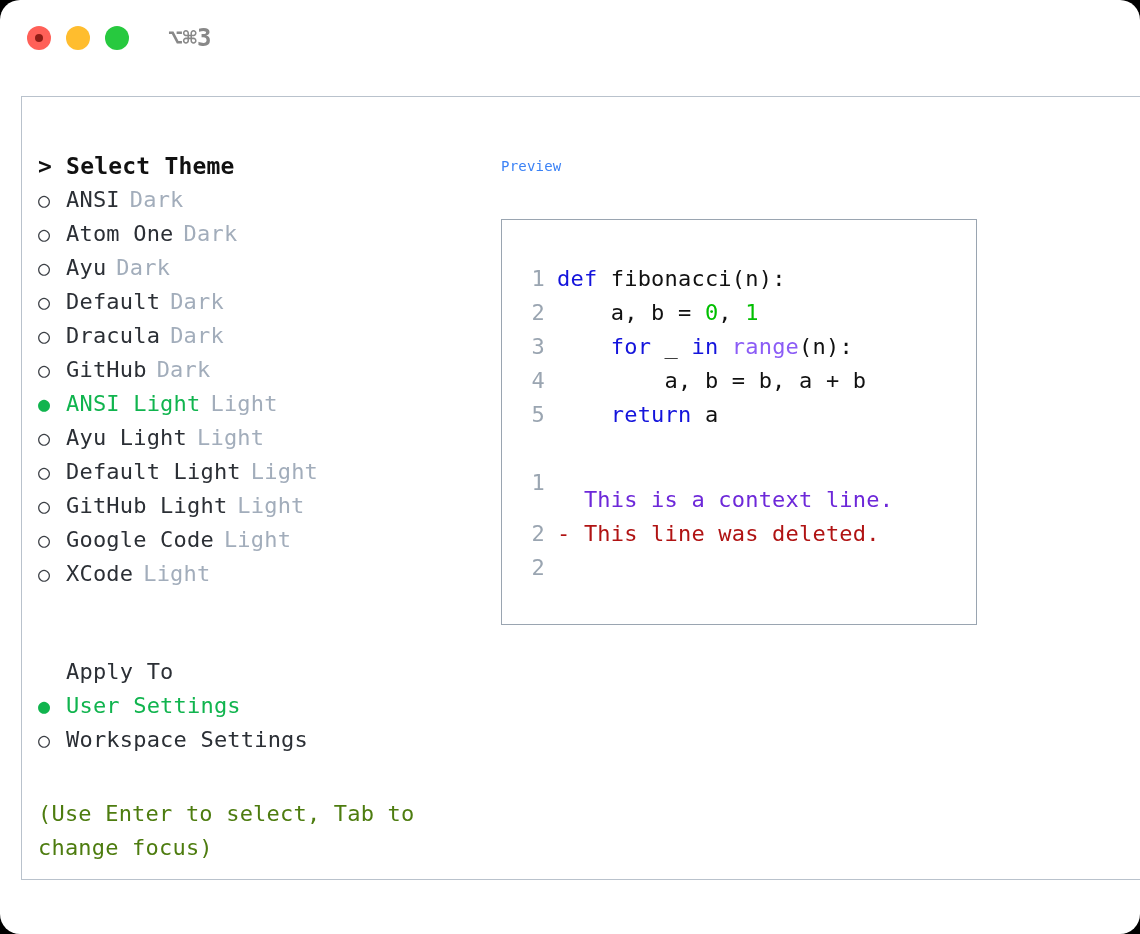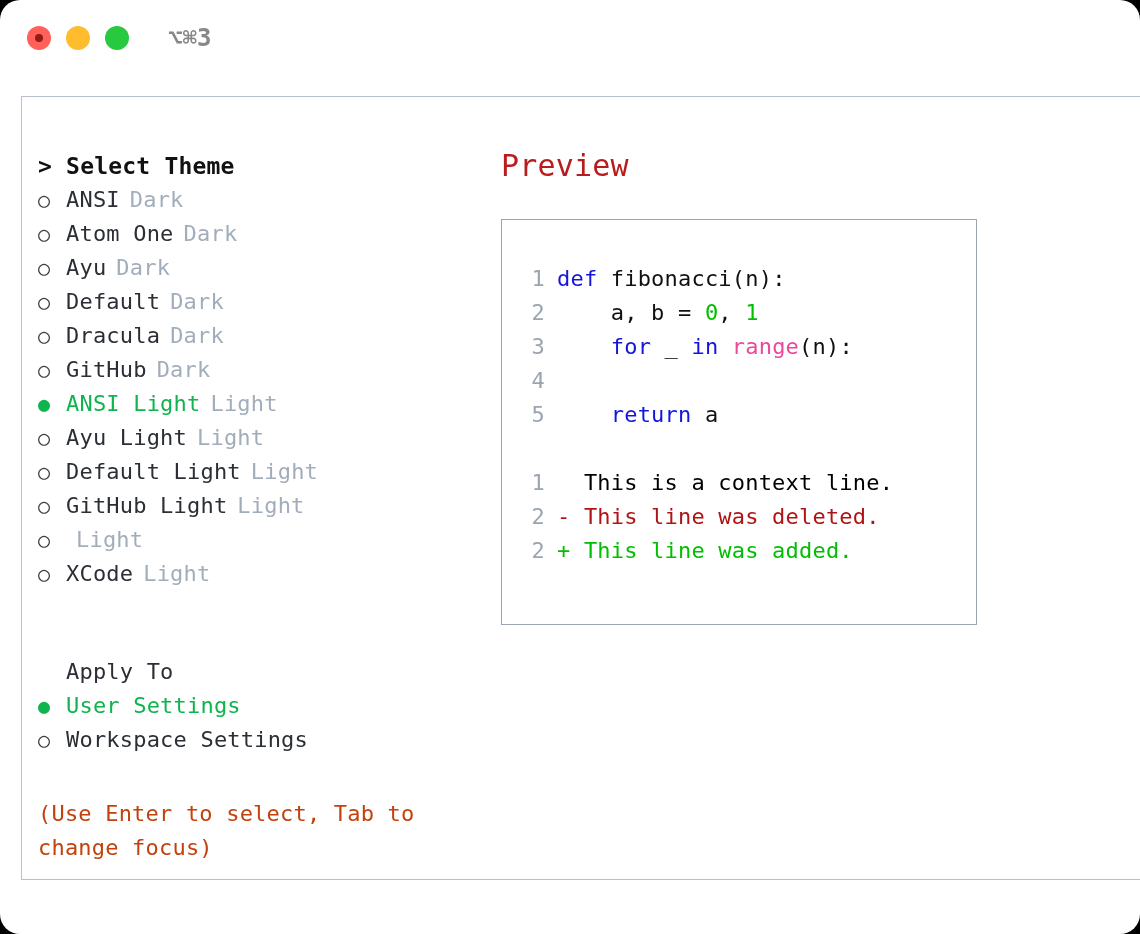--- a/index.html
+++ b/index.html
@@ -141,37 +141,37 @@
     color: #2b2f35;
     line-height: 34px;
     white-space: pre;
     padding-left: 28px;
     letter-spacing: 0.2px;
   }
 
   #hint {
     margin-top: 40px;
     font-size: 22px;
-    color: #c2410c;
+    color: #4d7c0f;
     line-height: 34px;
     width: 410px;
     white-space: pre-wrap;
     letter-spacing: 0.2px;
   }
 
   
   #right-col {
     position: absolute;
     left: 479px;
     top: 52px;
     width: 500px;
   }
   #preview-title {
-    font-size: 30px;
-    color: #b91c1c;
+    font-size: 14px;
+    color: #3b82f6;
     line-height: 34px;
     white-space: pre;
     letter-spacing: 0.2px;
   }
   #code-box {
     margin-top: 36px;
     width: 476px;
     height: 406px;
     border: 1px solid #9aa5b1;
     box-sizing: border-box;
@@ -189,26 +189,26 @@
   .lineno {
     width: 26px;
     flex: 0 0 26px;
     text-align: right;
     color: #9aa5b1;
     margin-right: 12px;
   }
   .code-text { color: #111111; }
 
   .tok-kw   { color: #1414dc; }
-  .tok-fn   { color: #ec4899; }
+  .tok-fn   { color: #8b5cf6; }
   .tok-num  { color: #00bf00; }
   .tok-id   { color: #111111; }
 
   .diff-gap { height: 34px; }
-  .diff-ctx { color: #000000; }
+  .diff-ctx { color: #6d28d9; margin-top: 17px; }
   .diff-del { color: #b01313; }
   .diff-add { color: #00bf00; }
 </style>
 </head>
 <body>
 
 <div id="window">
 
   <div id="titlebar">
     <div class="lights">
@@ -229,21 +229,21 @@
           <div class="opt-row"><span class="bullet">○</span><span class="opt-label">ANSI</span><span class="opt-variant">Dark</span></div>
           <div class="opt-row"><span class="bullet">○</span><span class="opt-label">Atom One</span><span class="opt-variant">Dark</span></div>
           <div class="opt-row"><span class="bullet">○</span><span class="opt-label">Ayu</span><span class="opt-variant">Dark</span></div>
           <div class="opt-row"><span class="bullet">○</span><span class="opt-label">Default</span><span class="opt-variant">Dark</span></div>
           <div class="opt-row"><span class="bullet">○</span><span class="opt-label">Dracula</span><span class="opt-variant">Dark</span></div>
           <div class="opt-row"><span class="bullet">○</span><span class="opt-label">GitHub</span><span class="opt-variant">Dark</span></div>
           <div class="opt-row selected"><span class="bullet on">●</span><span class="opt-label">ANSI Light</span><span class="opt-variant">Light</span></div>
           <div class="opt-row"><span class="bullet">○</span><span class="opt-label">Ayu Light</span><span class="opt-variant">Light</span></div>
           <div class="opt-row"><span class="bullet">○</span><span class="opt-label">Default Light</span><span class="opt-variant">Light</span></div>
           <div class="opt-row"><span class="bullet">○</span><span class="opt-label">GitHub Light</span><span class="opt-variant">Light</span></div>
-          <div class="opt-row"><span class="bullet">○</span><span class="opt-variant">Light</span></div>
+          <div class="opt-row"><span class="bullet">○</span><span class="opt-label">Google Code</span><span class="opt-variant">Light</span></div>
           <div class="opt-row"><span class="bullet">○</span><span class="opt-label">XCode</span><span class="opt-variant">Light</span></div>
         </div>
 
       <div id="apply-block">
         <div class="apply-title">Apply To</div>
         <div id="apply-list">
             <div class="opt-row selected"><span class="bullet on">●</span><span class="opt-label">User Settings</span></div>
             <div class="opt-row"><span class="bullet">○</span><span class="opt-label">Workspace Settings</span></div>
           </div>
       </div>
@@ -252,26 +252,26 @@
     </div>
 
     <div id="right-col">
       <div id="preview-title">Preview</div>
 
       <div id="code-box">
         <div id="code-lines">
             <div class="code-line"><span class="lineno">1</span><span class="code-text"><span class="tok-kw">def</span><span class="tok-id"> fibonacci(n):</span></span></div>
             <div class="code-line"><span class="lineno">2</span><span class="code-text"><span class="tok-id">    a, b = </span><span class="tok-num">0</span><span class="tok-id">, </span><span class="tok-num">1</span></span></div>
             <div class="code-line"><span class="lineno">3</span><span class="code-text"><span class="tok-id">    </span><span class="tok-kw">for</span><span class="tok-id"> _ </span><span class="tok-kw">in</span><span class="tok-id"> </span><span class="tok-fn">range</span><span class="tok-id">(n):</span></span></div>
-            <div class="code-line"><span class="lineno">4</span></div>
+            <div class="code-line"><span class="lineno">4</span><span class="code-text"><span class="tok-id">        a, b = b, a + b</span></span></div>
             <div class="code-line"><span class="lineno">5</span><span class="code-text"><span class="tok-id">    </span><span class="tok-kw">return</span><span class="tok-id"> a</span></span></div>
           </div>
         <div class="diff-gap"></div>
         <div id="diff-lines">
             <div class="code-line"><span class="lineno">1</span><span class="diff-ctx">  This is a context line.</span></div>
             <div class="code-line"><span class="lineno">2</span><span class="diff-del">- This line was deleted.</span></div>
-            <div class="code-line"><span class="lineno">2</span><span class="diff-add">+ This line was added.</span></div>
+            <div class="code-line"><span class="lineno">2</span></div>
           </div>
       </div>
     </div>
 
   </div>
 </div>
 
 </body></html>

